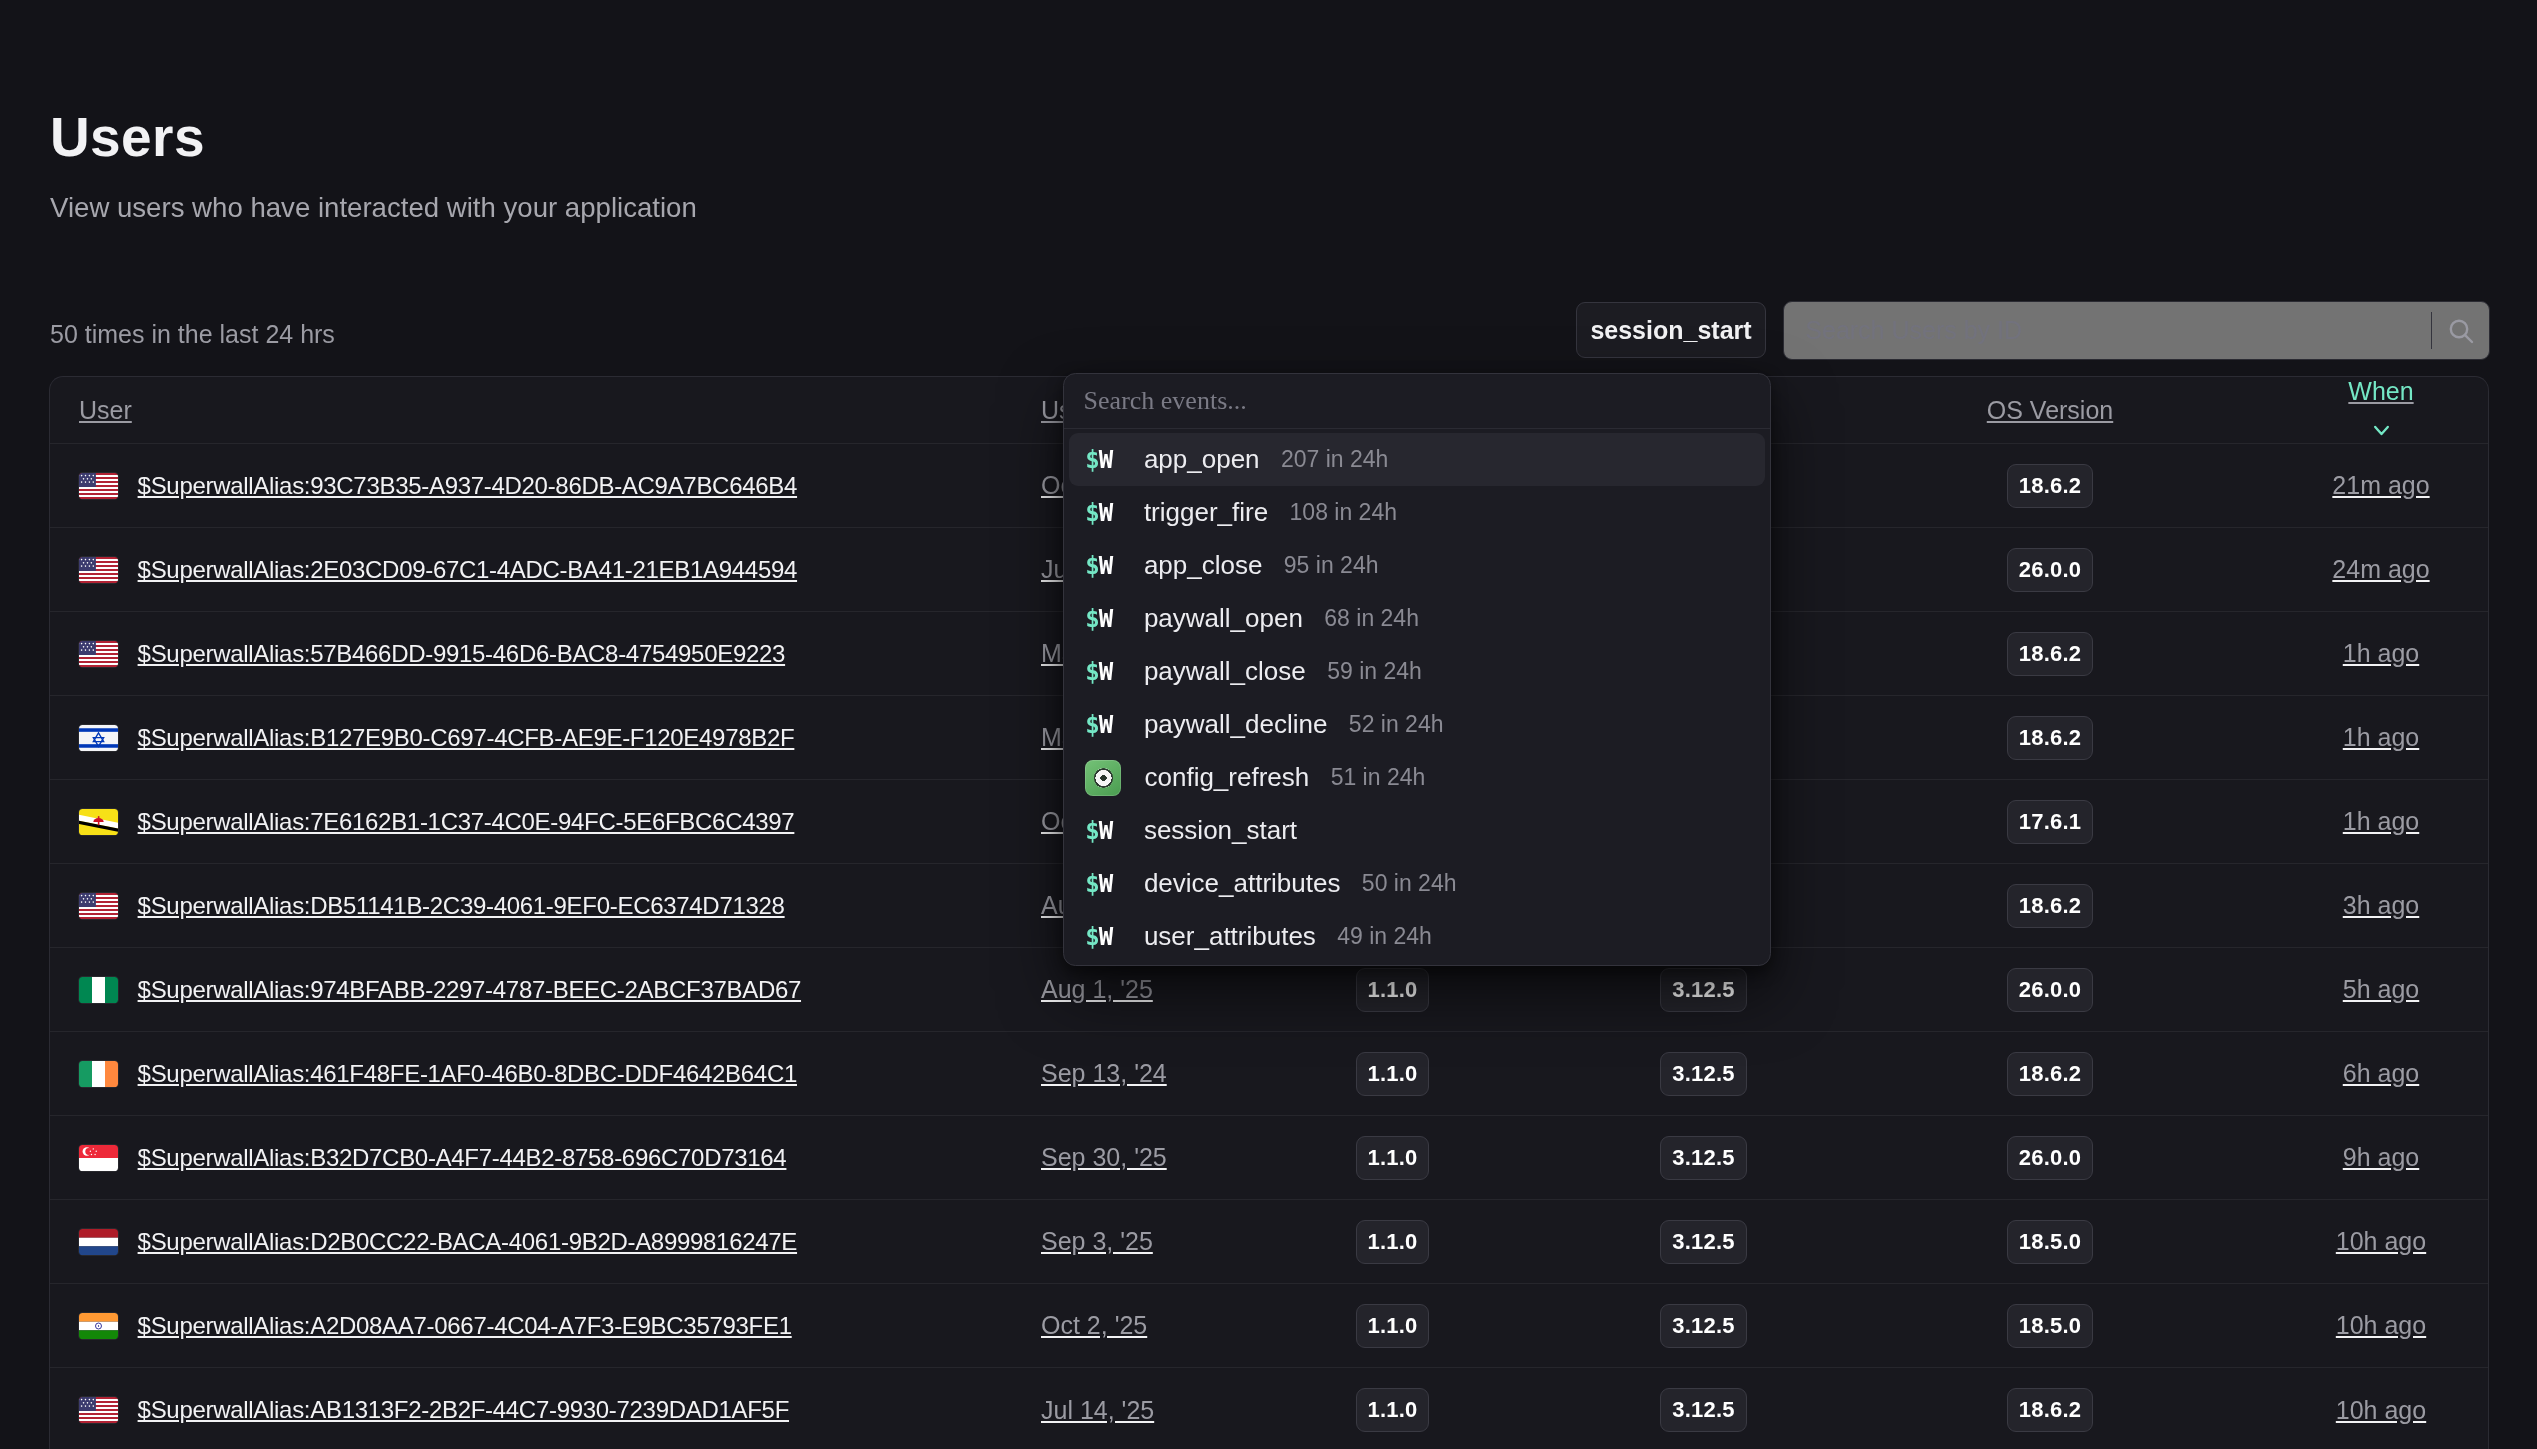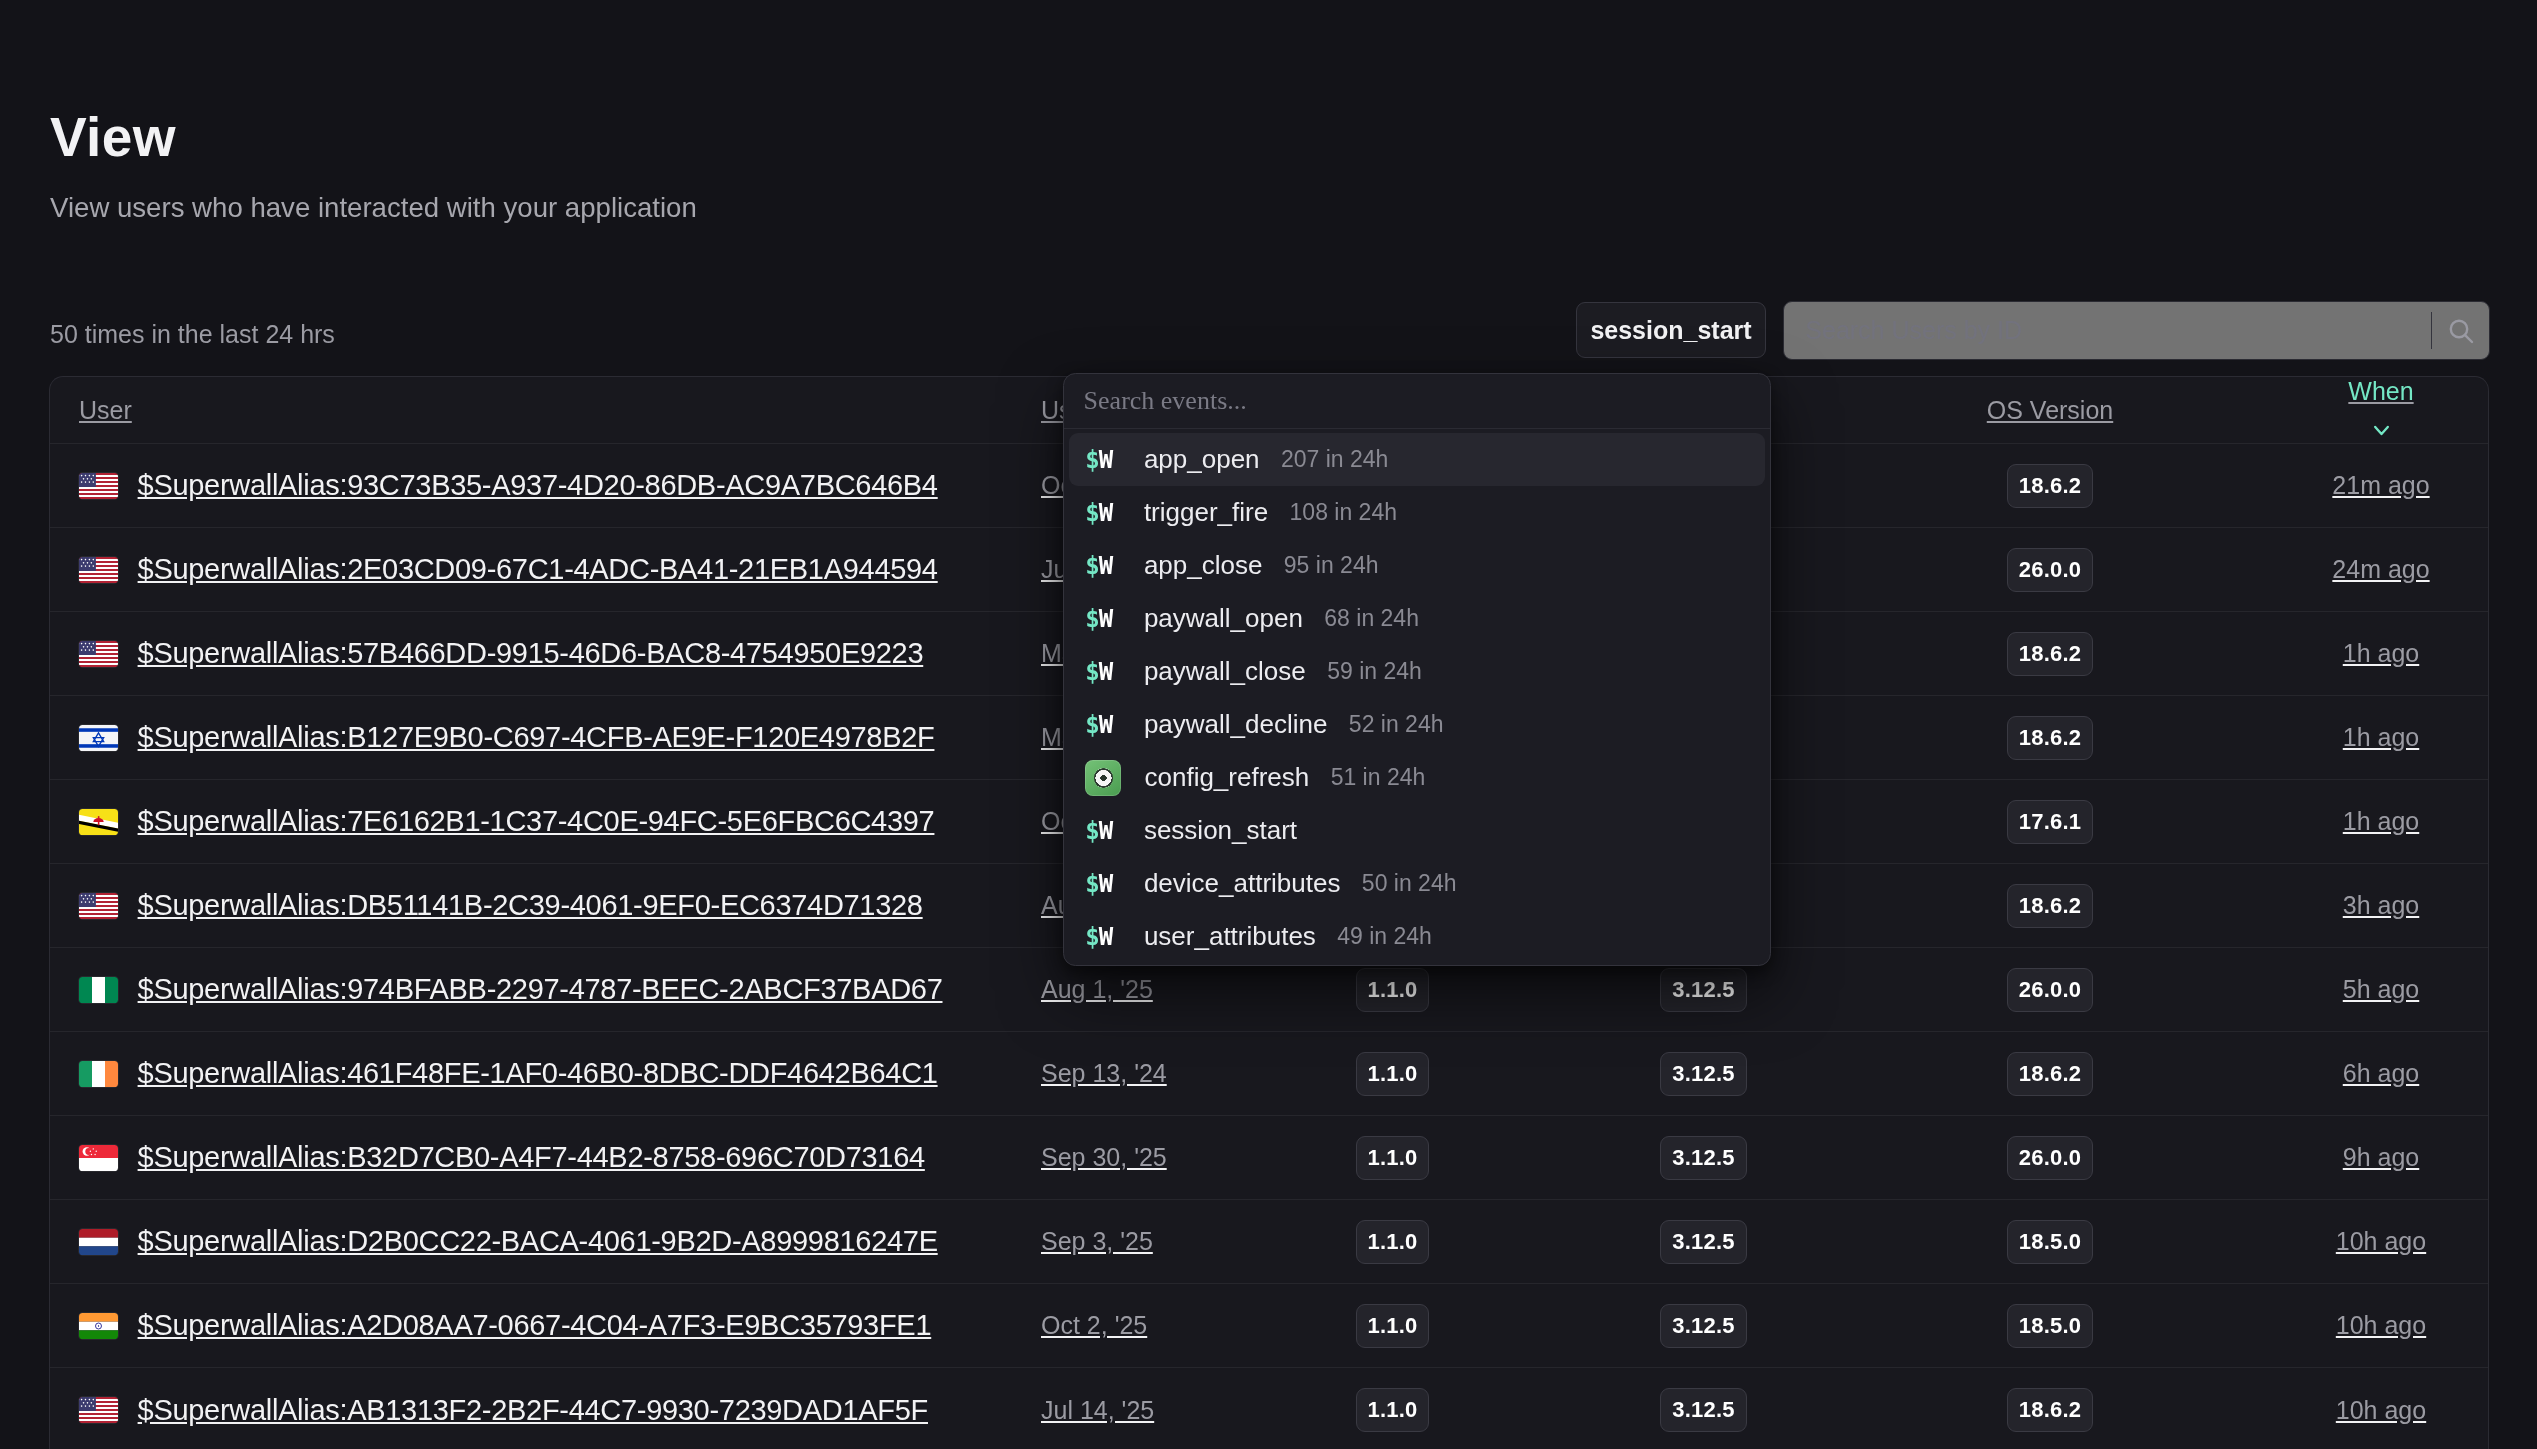--- a/index.html
+++ b/index.html
@@ -65,21 +65,21 @@
   .trow:last-child{border-bottom:none;}
   .h-user{padding-left:0;}
   .h-date,.c-date{padding-left:49px;}
   .h-center,.c-center{justify-self:center;text-align:center;}
   .h-when,.c-when{padding-left:102px;display:flex;align-items:center;gap:10.7px;flex-direction:column;}
   .h-when{color:var(--accent);cursor:pointer;}
   .cell-user{display:flex;align-items:center;gap:19.6px;min-width:0;}
   .flag{width:39px;height:26px;border-radius:3.6px;overflow:hidden;flex:none;
     box-shadow:0 0 0 0.9px rgba(255,255,255,.07);display:block;}
   .flag svg{display:block;width:39px;height:26px;}
-  .uid{font-size:29px;font-weight:500;letter-spacing:-0.3px;color:var(--text);white-space:nowrap;}
+  .uid{font-size:24px;font-weight:500;letter-spacing:-0.3px;color:var(--text);white-space:nowrap;}
   .c-date,.c-when,.date-txt,.when-txt{font-size:25px;color:var(--text2);white-space:nowrap;}
   .badge{
     display:inline-block;background:var(--badge-bg);border:0.9px solid var(--badge-border);
     border-radius:9px;padding:8px 11px;font-size:22px;font-weight:700;color:#fff;
     letter-spacing:0.2px;
   }
 
   .events-dropdown{
     position:absolute;left:1063px;top:373px;width:708px;z-index:10;
     background:var(--panel2);border:0.9px solid #33333c;border-radius:12.4px;
@@ -107,21 +107,21 @@
   .app-icon{width:36px;height:36px;flex:none;border-radius:8px;margin-right:3.6px;
     background:linear-gradient(145deg,#74c277,#4a9c50);
     display:flex;align-items:center;justify-content:center;
     box-shadow:inset 0 0 0 0.9px rgba(255,255,255,.15);}
   .app-icon .ball{width:19.6px;height:19.6px;border-radius:50%;
     background:radial-gradient(circle at 50% 50%,#26332a 0 22%,#f5f5f5 23% 58%,#2c3a30 59% 70%,#f0f0f0 71%);}
 </style>
 </head>
 <body>
 
-<h1 class="page-title">View</h1>
+<h1 class="page-title">Users</h1>
 <p class="page-subtitle">View users who have interacted with your application</p>
 <div class="meta-text">50 times in the last 24 hrs</div>
 
 <button class="event-filter-btn">session_start</button>
 
 <div class="search-box">
   <input type="text" placeholder="Search Users by ID" style="">
   <div class="search-sep"></div>
   <div class="search-icon-wrap">
     <svg width="32" height="32" viewBox="0 0 32 32">

